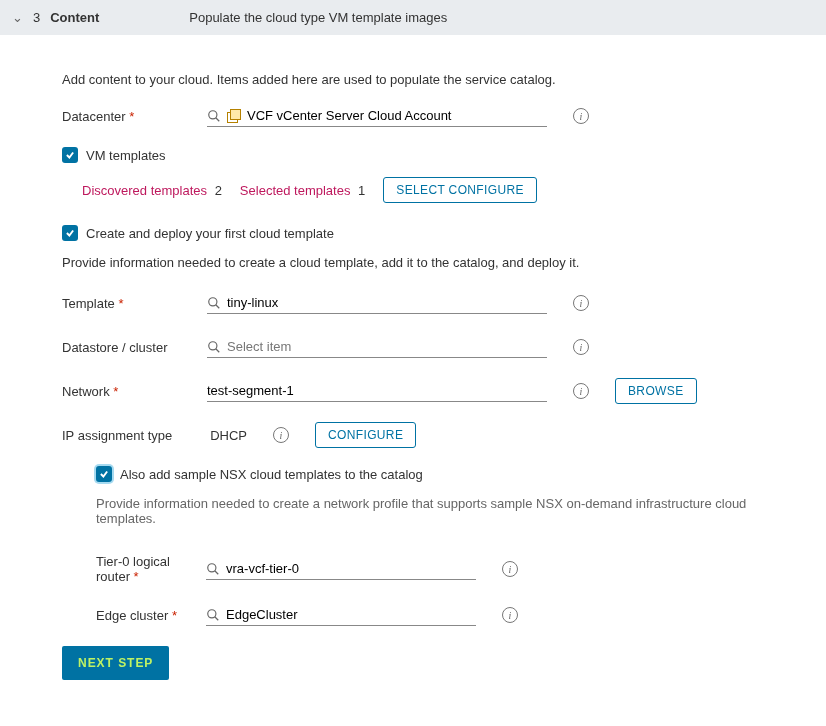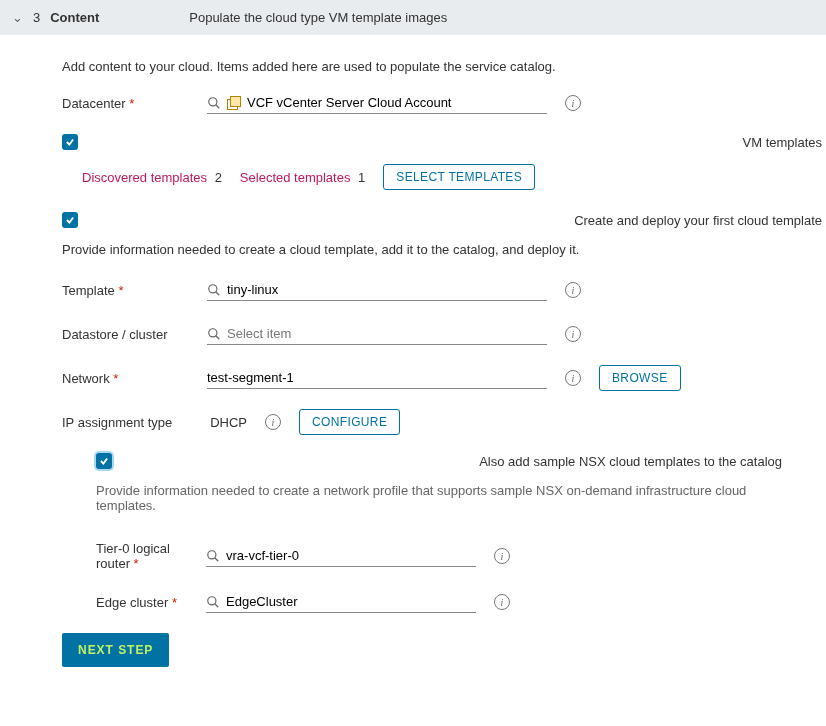--- a/index.html
+++ b/index.html
@@ -15,38 +15,38 @@
     background: #e9ecef;
     padding: 10px 12px;
     display: flex;
     align-items: center;
     gap: 10px;
   }
   .chevron { color: #666; font-size: 13px; }
   .step-num { color: #333; font-weight: 400; }
   .step-title { color: #333; font-weight: 600; }
   .step-sub { margin-left: 80px; color: #333; }
-  .content { padding: 24px 4px 24px 62px; }
+  .content { padding: 24px 13px 24px 62px; margin-top: 13px; }
   .intro { margin-bottom: 16px; color: #333; }
   .row {
     display: flex;
     align-items: center;
     margin-bottom: 18px;
     min-height: 26px;
   }
   .label {
     width: 145px;
     flex-shrink: 0;
     color: #333;
   }
   .req { color: #c92100; }
   .field-wrap {
     display: flex;
     align-items: center;
-    gap: 18px;
+    gap: 26px;
   }
   .input-line {
     position: relative;
     width: 340px;
     border-bottom: 1px solid #888;
     display: flex;
     align-items: center;
     padding: 3px 0;
     gap: 6px;
   }
@@ -76,21 +76,21 @@
     content:''; position:absolute; left:3px; top:0; width:9px; height:9px;
     border:1px solid #b58100; background:#ffe9a8;
   }
   .info-ic {
     width:16px; height:16px; border:1px solid #777; border-radius:50%;
     display:inline-flex; align-items:center; justify-content:center;
     font-size:10px; color:#666; font-style:italic; font-family:Georgia,serif;
     flex-shrink:0;
   }
   .cb-row {
-    display:flex; align-items:center; gap:8px; margin-bottom: 14px; justify-content: space-between;
+    display:flex; align-items:center; gap:8px; margin-bottom: 14px;
   }
   .checkbox {
     width:16px; height:16px; border-radius:3px; background:#0072a3;
     display:flex; align-items:center; justify-content:center; flex-shrink:0;
     border: none;
   }
   .checkbox.highlight {
     box-shadow: 0 0 0 2px rgba(0,149,211,0.35);
   }
   .checkbox svg { stroke:#fff; stroke-width:3; fill:none; }
@@ -166,21 +166,21 @@
 
   <div class="stats">
     <span>
       <span class="stat-lbl">Discovered templates</span>
       <span class="stat-val">2</span>
     </span>
     <span>
       <span class="stat-lbl">Selected templates</span>
       <span class="stat-val">1</span>
     </span>
-    <button class="btn-outline">SELECT TEMPLATES</button>
+    <button class="btn-outline">SELECT CONFIGURE</button>
   </div>
 
   
   <div class="cb-row">
     <span class="checkbox">
       <svg width="10" height="10" viewBox="0 0 16 16">
           <polyline points="3,8 7,12 13,4"></polyline>
         </svg>
     </span>
     <span>Create and deploy your first cloud template</span>

